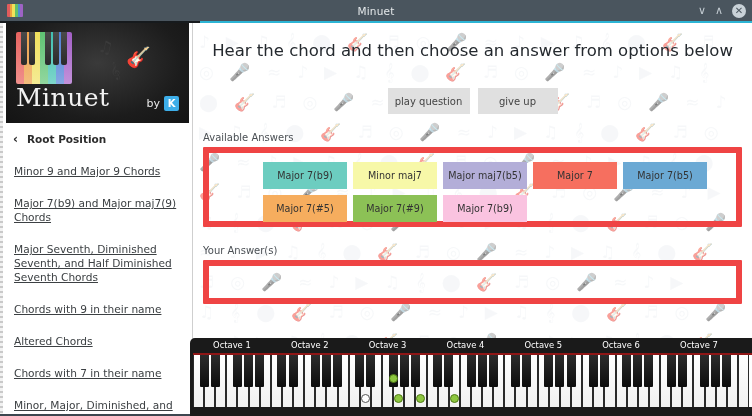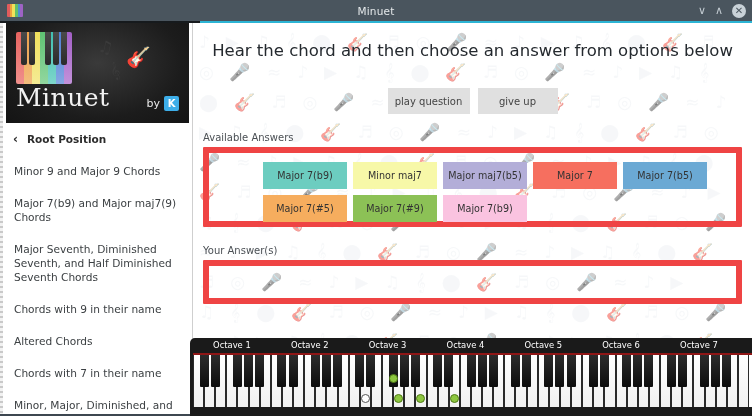--- a/index.html
+++ b/index.html
@@ -68,20 +68,21 @@
 
   .sb-head {
     display:flex; align-items:center; gap:9px;
     padding:9px 0 9px 10px; font-size:10.5px; font-weight:bold; color:#2b2b2b;
   }
   .sb-head .chev { font-size:12px; color:#2b2b2b; font-weight:bold; }
   .sb-list { padding:0 0 0 0; }
   .sb-item {
     padding:9px 14px 9px 11px; font-size:10.6px; color:#3c4043; line-height:14px;
     cursor:default;
+    text-decoration:underline;
   }
 
   
   .main {
     position:absolute; left:193px; top:23px; width:559px; height:391px;
     background:#ffffff; overflow:hidden;
   }
   .wm { position:absolute; inset:0; opacity:.5; pointer-events:none;
         color:#eef1f4; font-size:17px; line-height:30px; letter-spacing:16px;
         padding:4px 0 0 6px; word-break:break-all; user-select:none; }

